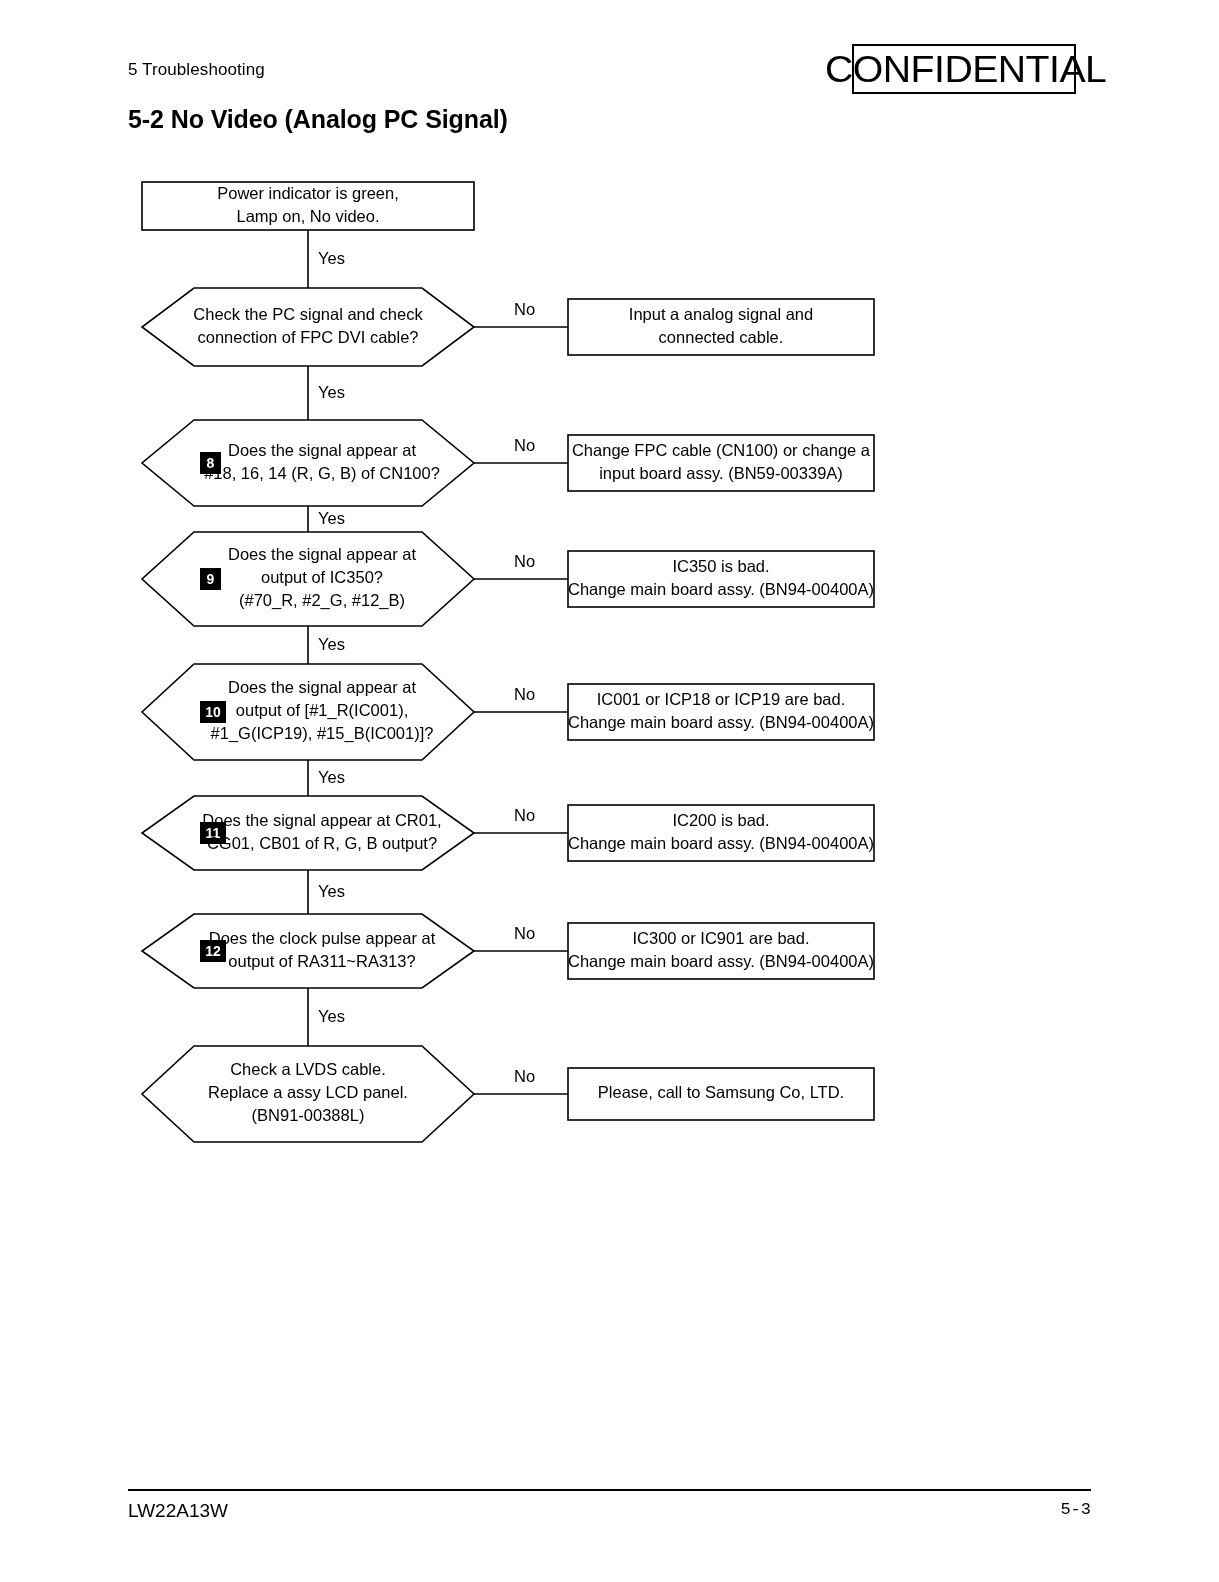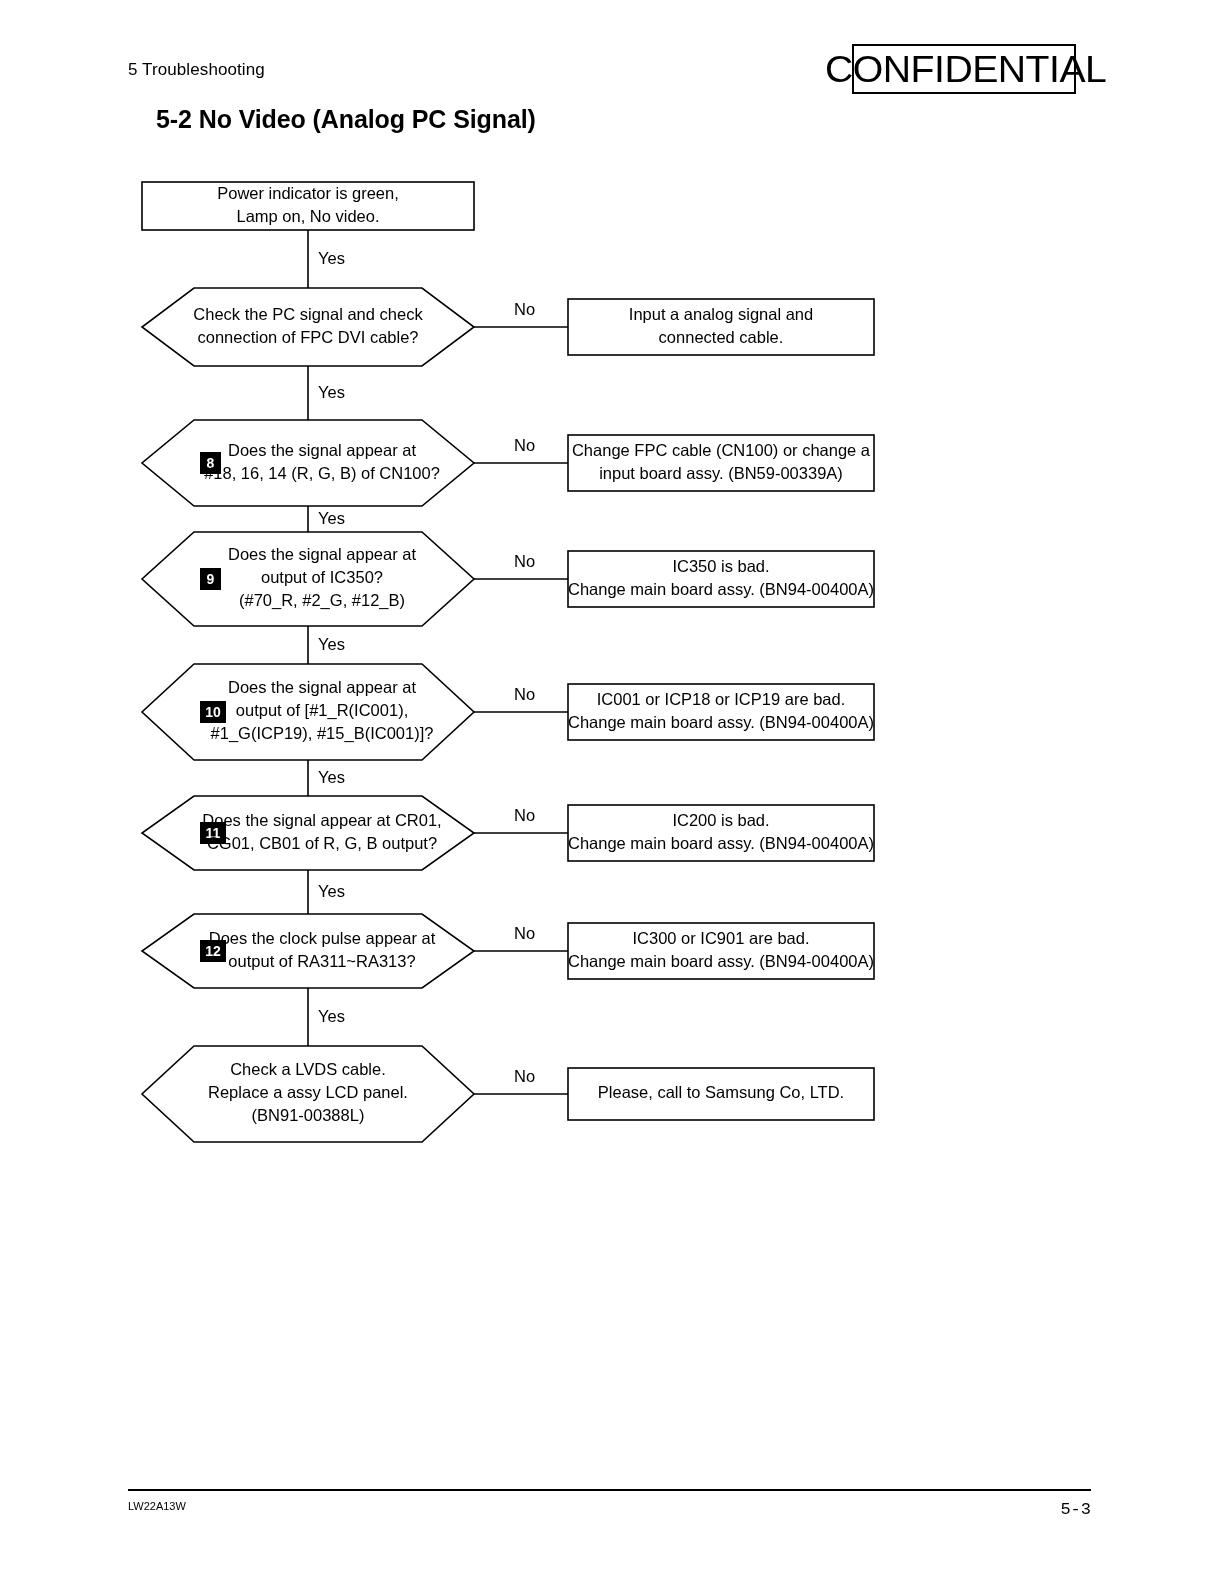--- a/index.html
+++ b/index.html
@@ -53,21 +53,20 @@
     margin-left: 4px;
   }
   #page-title {
     position: absolute;
     left: 128px;
     top: 105px;
     font-size: 25px;
     font-weight: bold;
     letter-spacing: -0.1px;
     white-space: nowrap;
-    margin-left: 28px;
   }
 
   
   #flow-wrap {
     position: absolute;
     left: 12px;
     top: 170px;
     width: 1219px;
     height: 1030px;
   }
@@ -115,21 +114,21 @@
     left: 128px;
     top: 1489px;
     width: 963px;
     height: 0;
     border-top: 2.5px solid #000000;
   }
   #footer-left {
     position: absolute;
     left: 128px;
     top: 1500px;
-    font-size: 11px;
+    font-size: 19px;
     white-space: nowrap;
   }
   #footer-right {
     position: absolute;
     right: 128px;
     top: 1500px;
     font-size: 17px;
     text-align: right;
     white-space: nowrap;
     font-family: Liberation Mono, monospace;

